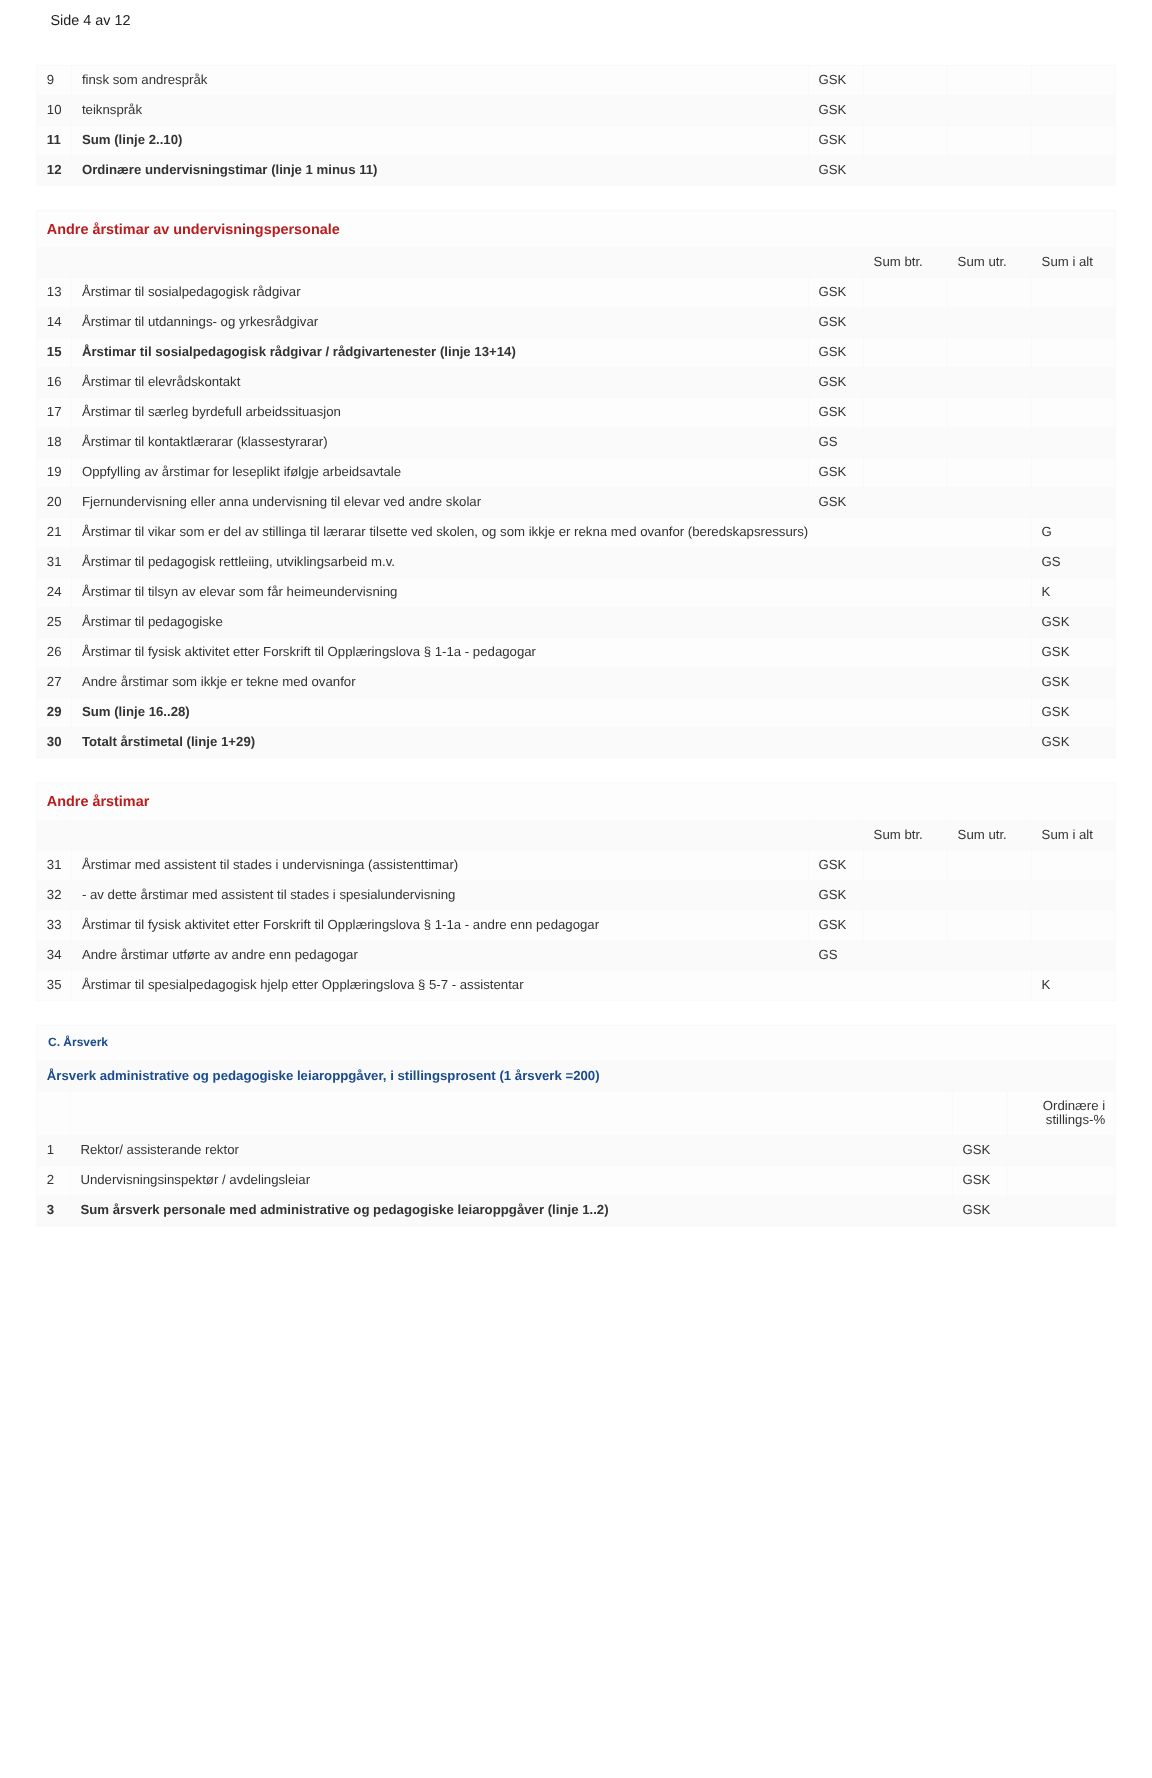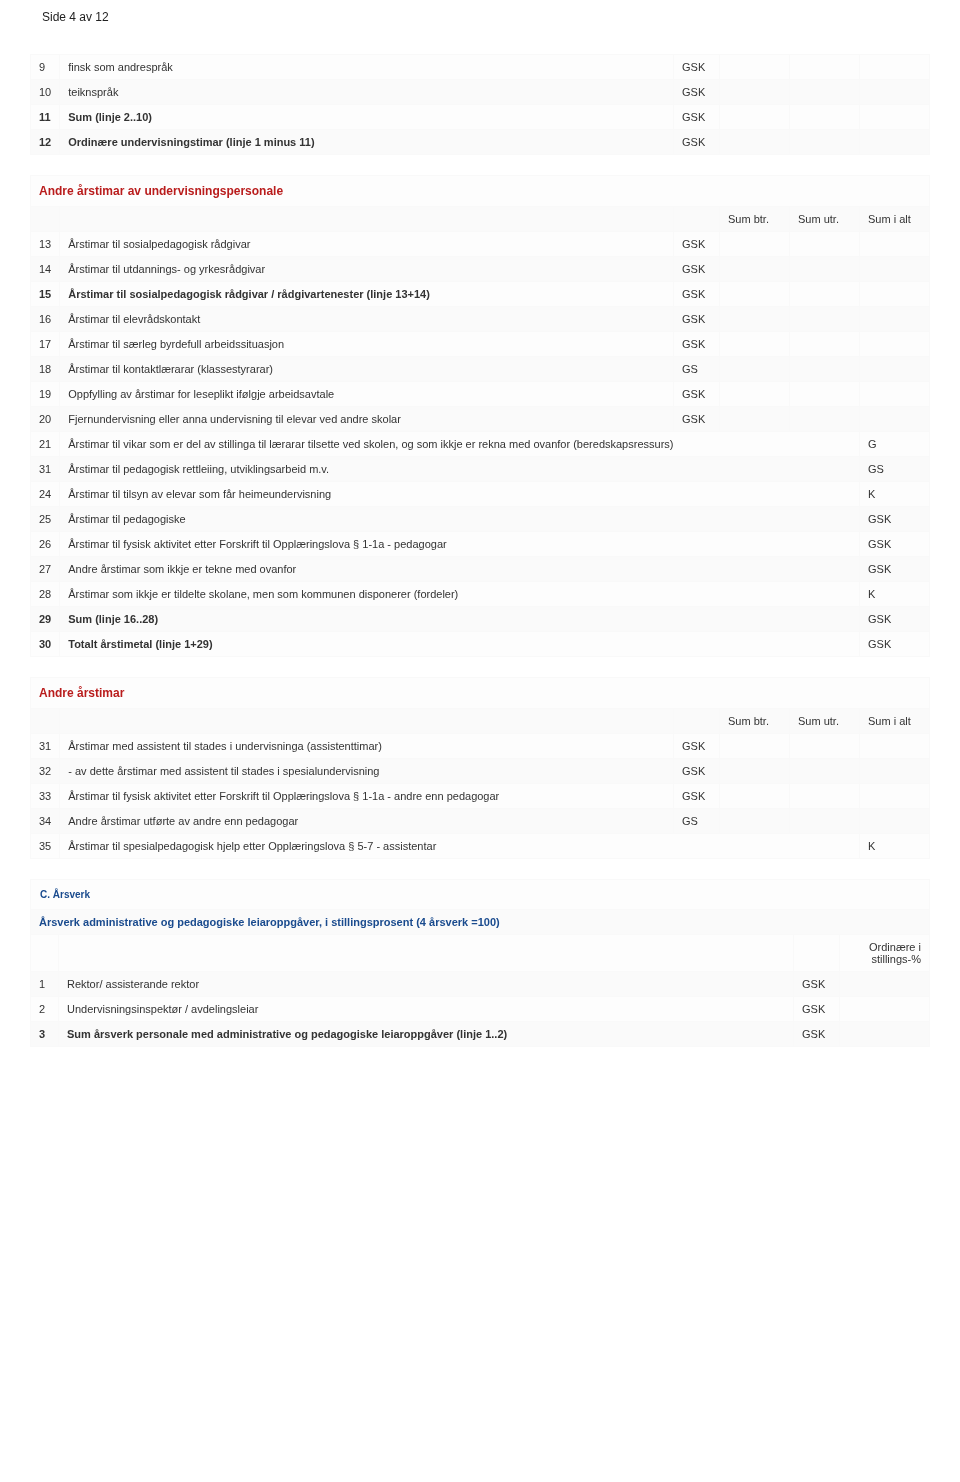--- a/index.html
+++ b/index.html
@@ -209,25 +209,20 @@
           <td class="num">26</td>
           <td colspan="4">Årstimar til fysisk aktivitet etter Forskrift til Opplæringslova § 1-1a - pedagogar</td>
           <td class="code">GSK</td>
         </tr>
   <tr>
           <td class="num">27</td>
           <td colspan="4">Andre årstimar som ikkje er tekne med ovanfor</td>
           <td class="code">GSK</td>
         </tr>
   <tr>
-          <td class="num">28</td>
-          <td colspan="4">Årstimar som ikkje er tildelte skolane, men som kommunen disponerer (fordeler)</td>
-          <td class="code">K</td>
-        </tr>
-  <tr>
           <td class="num bold">29</td>
           <td colspan="4" class="bold">Sum (linje 16..28)</td>
           <td class="code">GSK</td>
         </tr>
   <tr>
           <td class="num bold">30</td>
           <td colspan="4" class="bold">Totalt årstimetal (linje 1+29)</td>
           <td class="code">GSK</td>
         </tr>
 </tbody>
@@ -285,21 +280,21 @@
         </tr>
 </tbody>
     </table>
 
 <table>
   <tbody>
         <tr class="section-head-c">
     <td colspan="4">C. Årsverk</td>
   </tr>
   <tr class="subhead">
-    <td colspan="4">Årsverk administrative og pedagogiske leiaroppgåver, i stillingsprosent (4 årsverk =100)</td>
+    <td colspan="4">Årsverk administrative og pedagogiske leiaroppgåver, i stillingsprosent (1 årsverk =200)</td>
   </tr>
   <tr class="col-head">
     <td class="num"></td>
     <td></td>
     <td class="code"></td>
     <td class="empty right-col" style="width:90px">Ordinære i stillings-%</td>
   </tr>
   <tr>
           <td class="num">1</td>
           <td>Rektor/ assisterande rektor</td>

